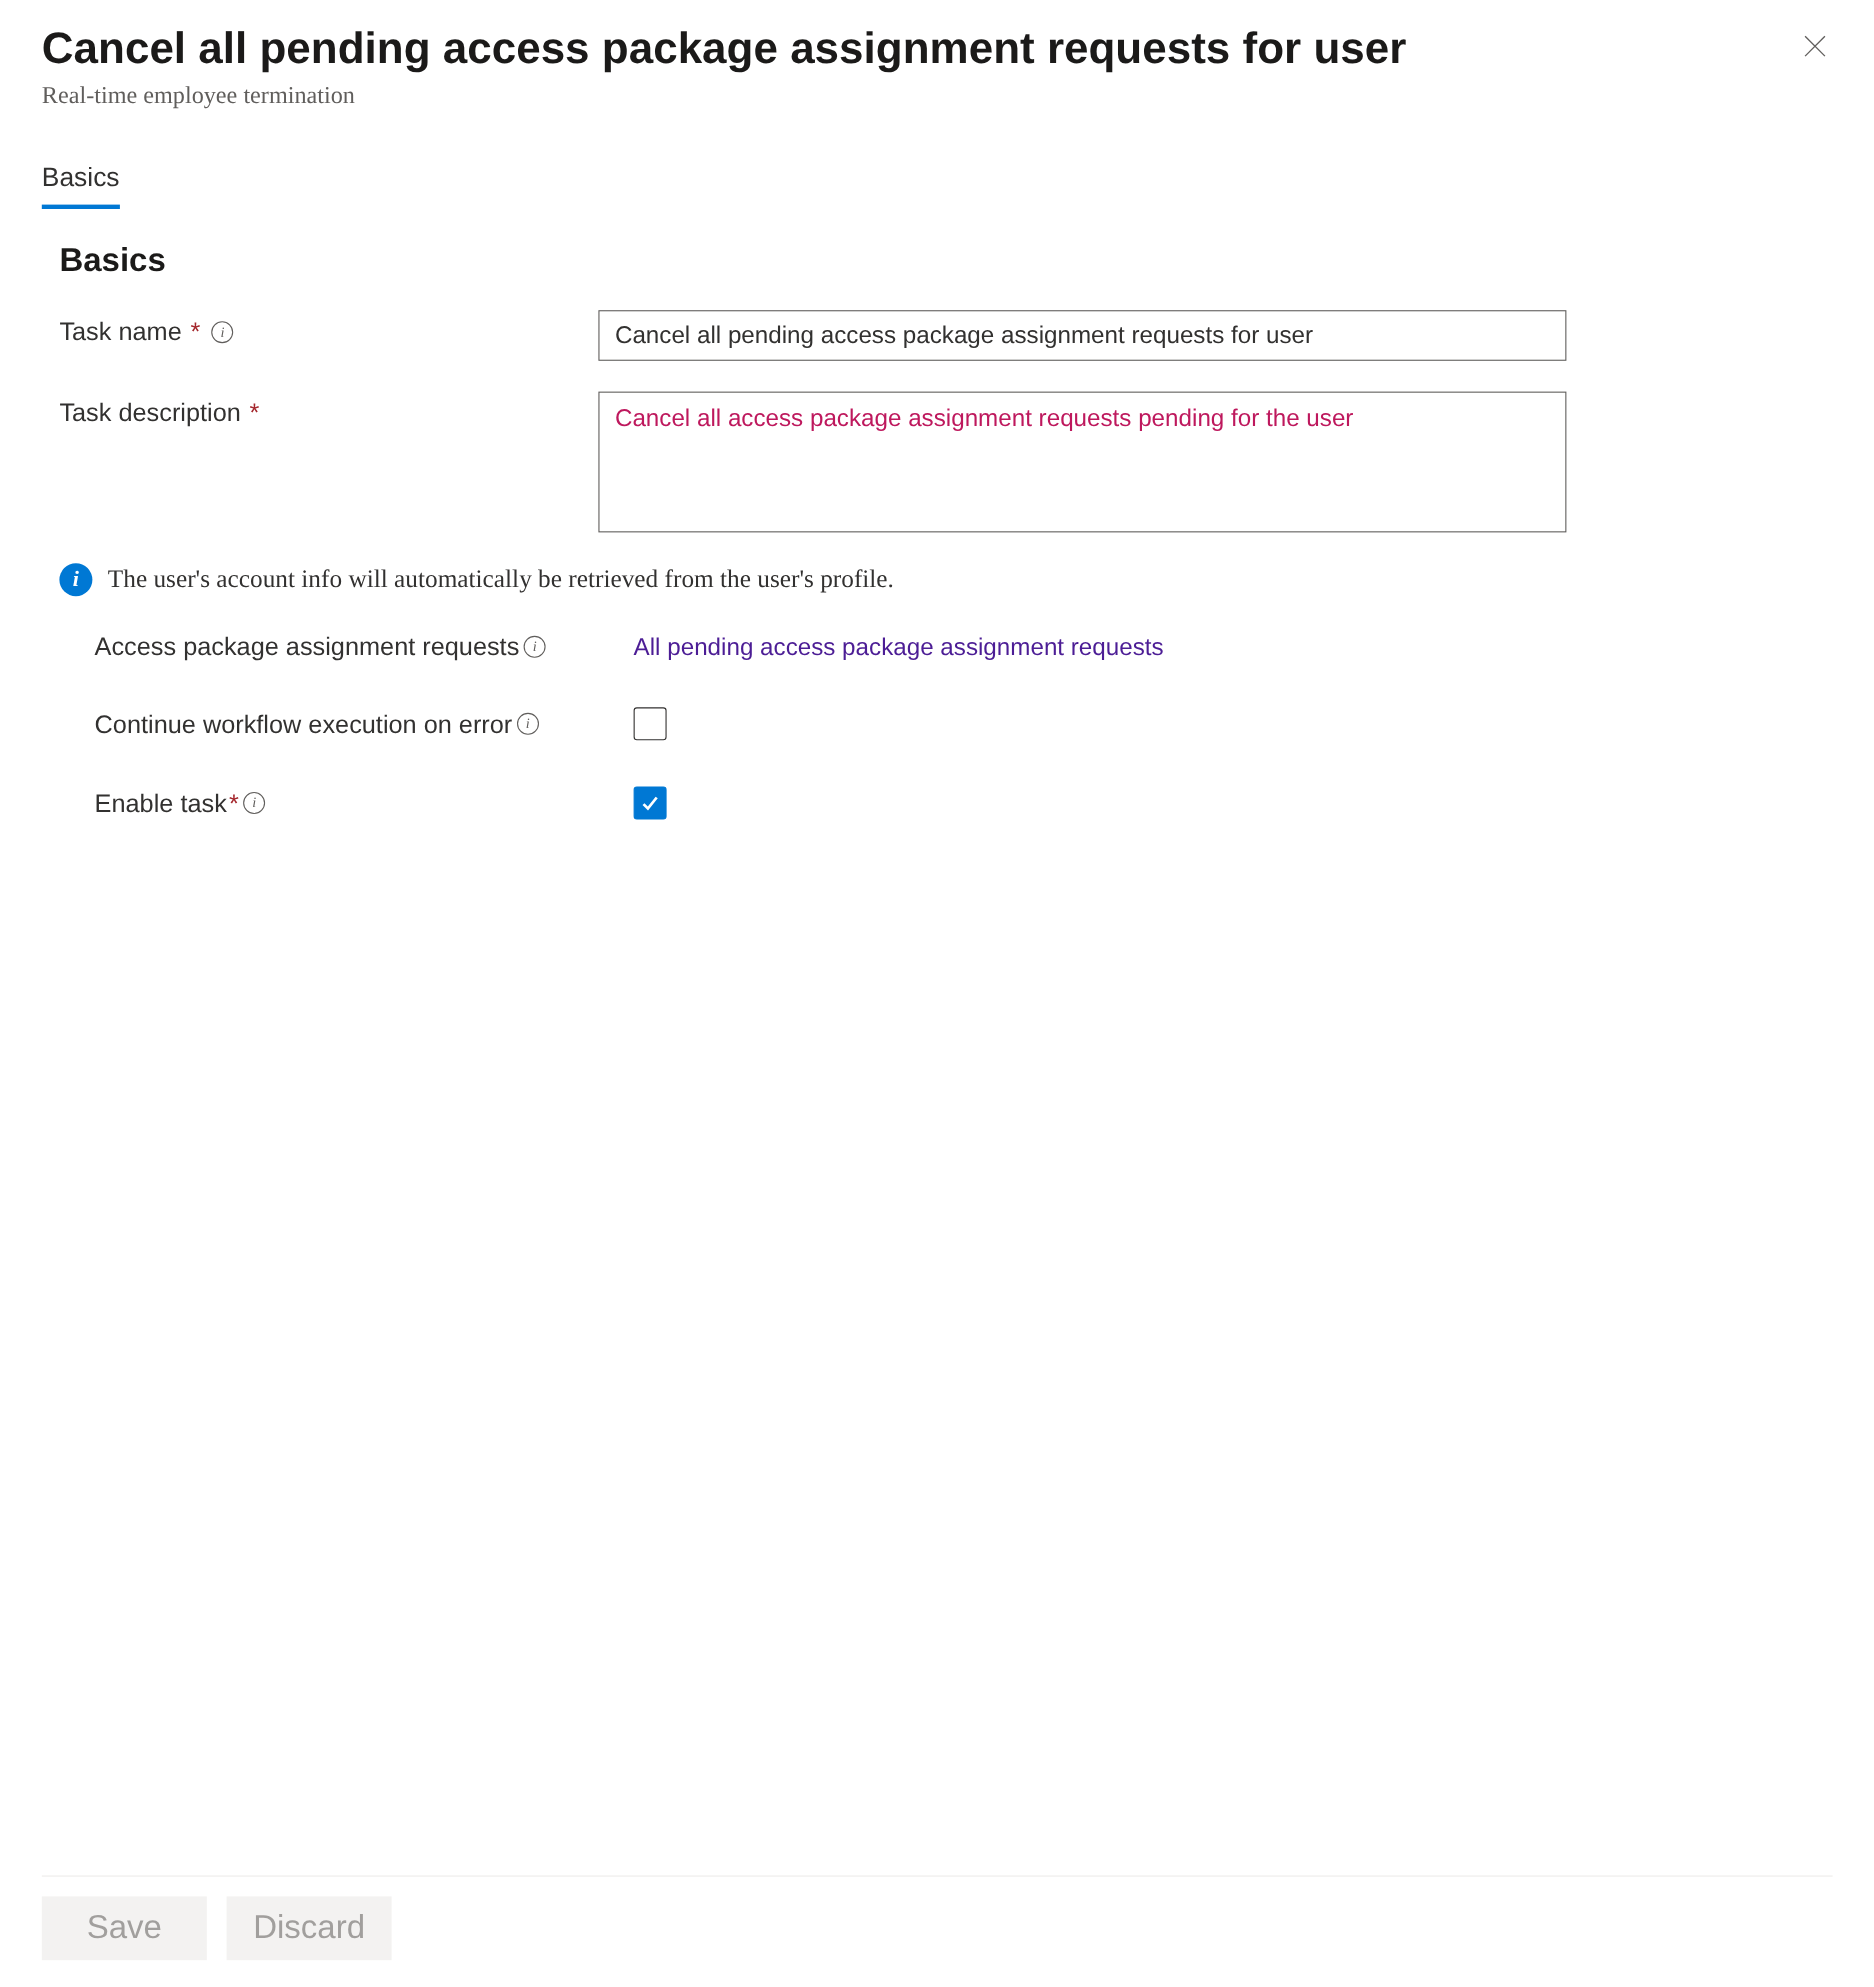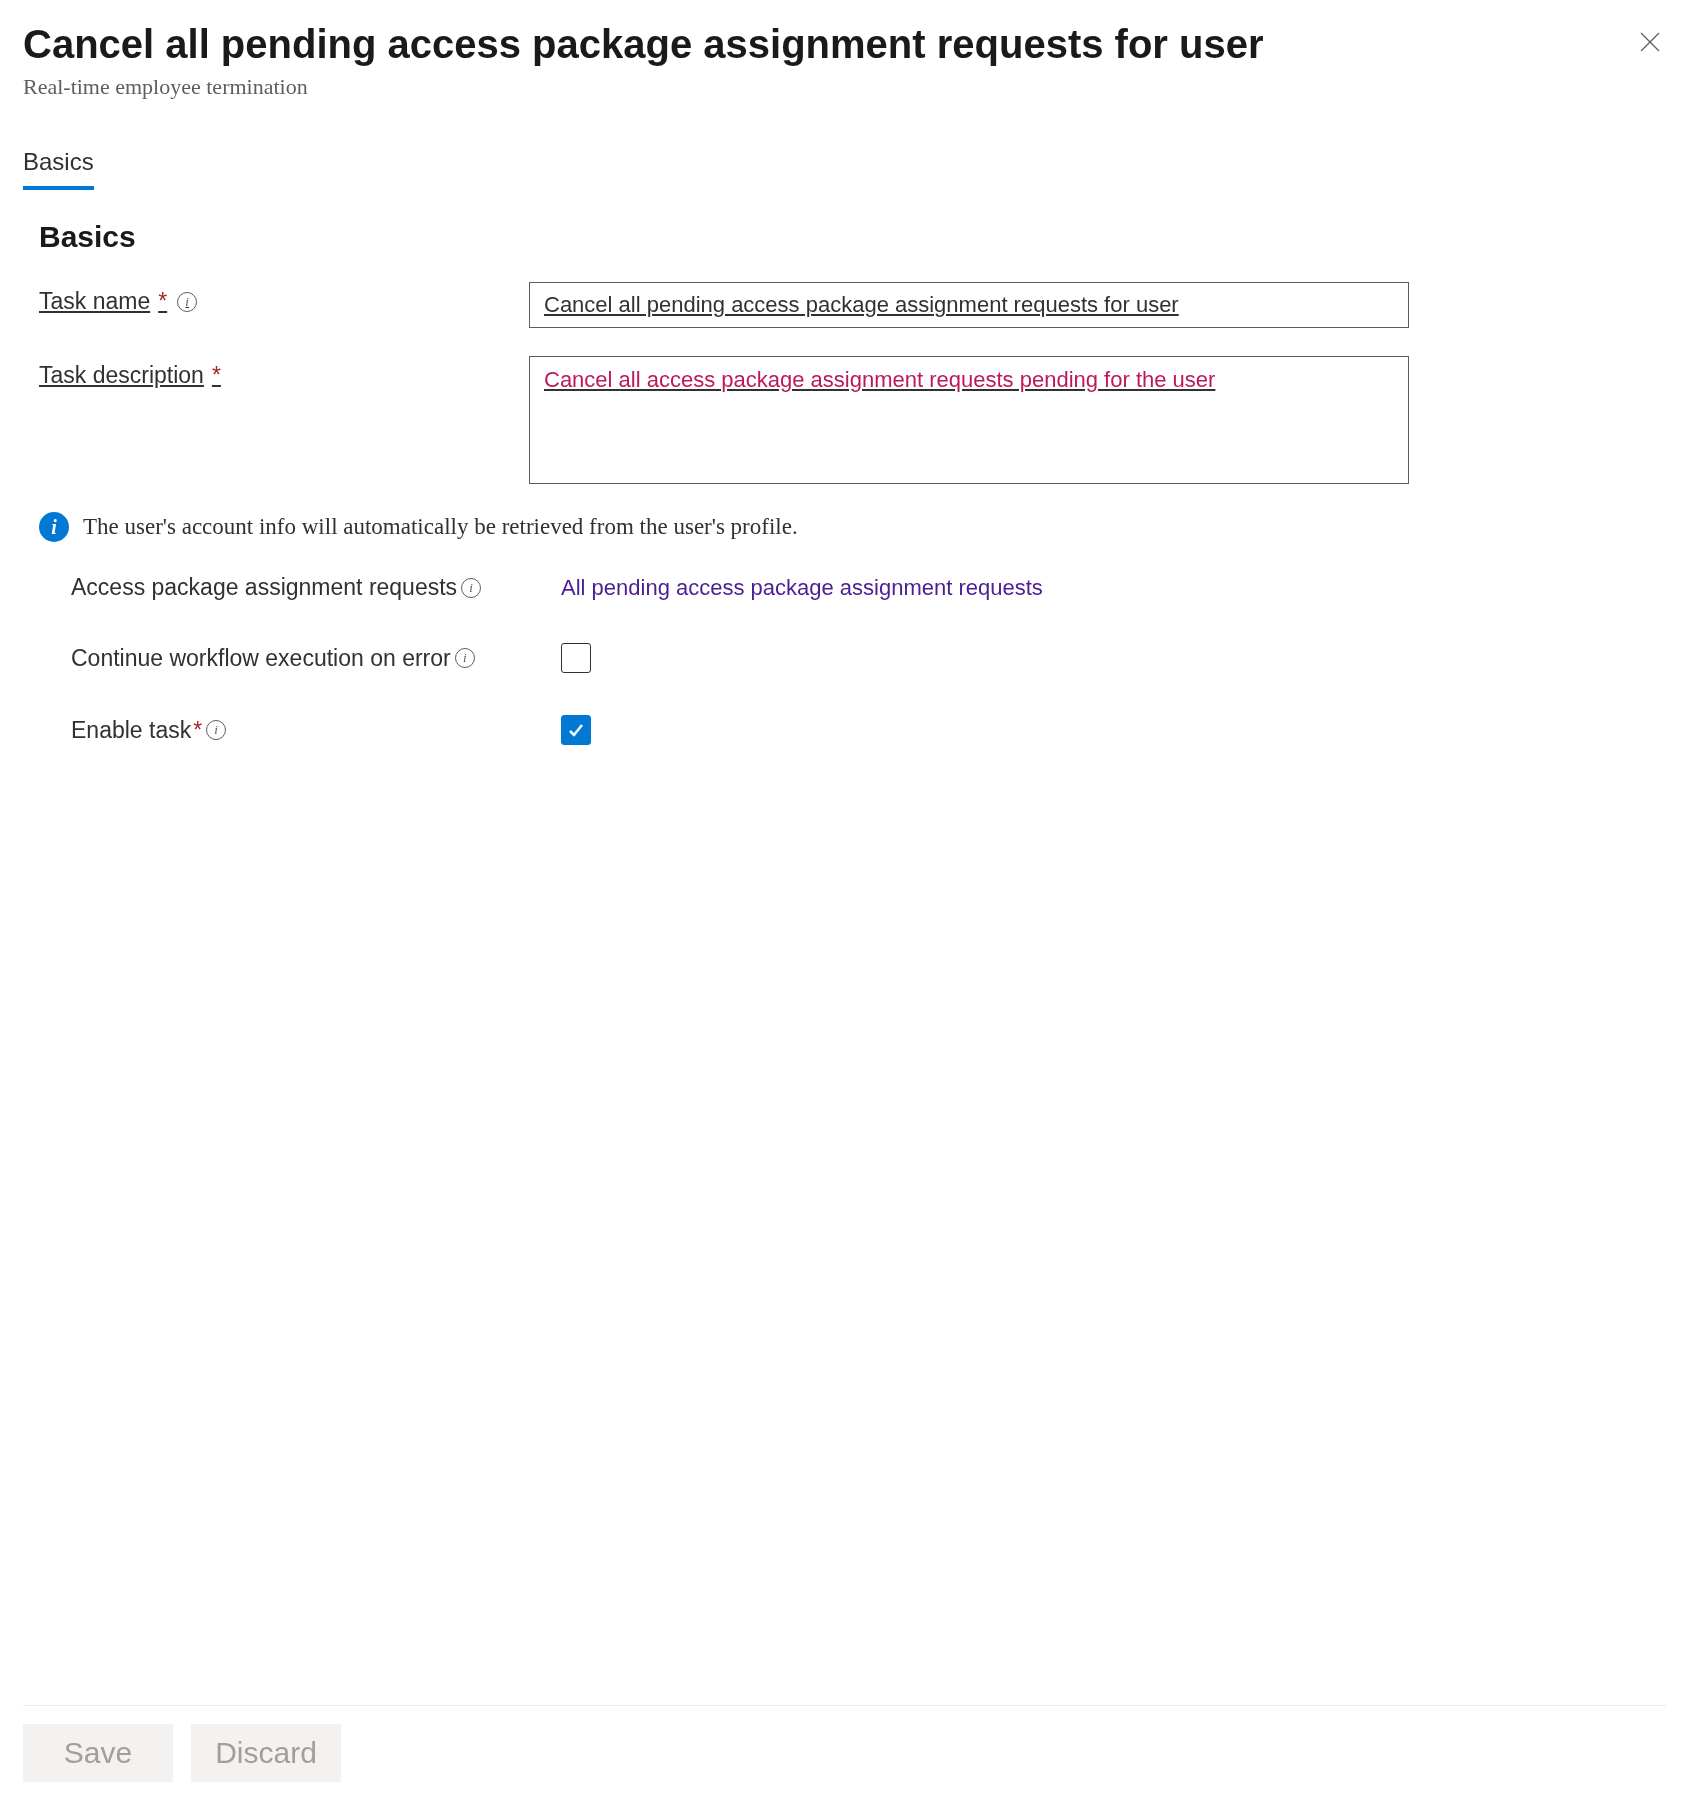--- a/index.html
+++ b/index.html
@@ -10,21 +10,21 @@
     body {
       font-family: "Segoe UI", -apple-system, BlinkMacSystemFont, sans-serif;
       background: #ffffff;
       color: #323130;
       width: 1704px;
       height: 1806px;
       position: relative;
       overflow: hidden;
     }
     .panel {
-      padding: 20px 38px 0 23px;
+      padding: 20px 38px 0 38px;
       height: 100%;
       display: flex;
       flex-direction: column;
     }
     .header {
       position: relative;
       padding-right: 60px;
     }
     .title {
       font-size: 40px;
@@ -72,21 +72,20 @@
     .section-heading {
       font-size: 30px;
       font-weight: 600;
       color: #1b1a19;
       margin-bottom: 28px;
     }
     .form-row {
       display: flex;
       align-items: flex-start;
       margin-bottom: 28px;
-      text-decoration: underline;
     }
     .form-label {
       width: 490px;
       flex-shrink: 0;
       font-size: 23px;
       color: #323130;
       display: flex;
       align-items: center;
       gap: 6px;
       padding-top: 6px;

